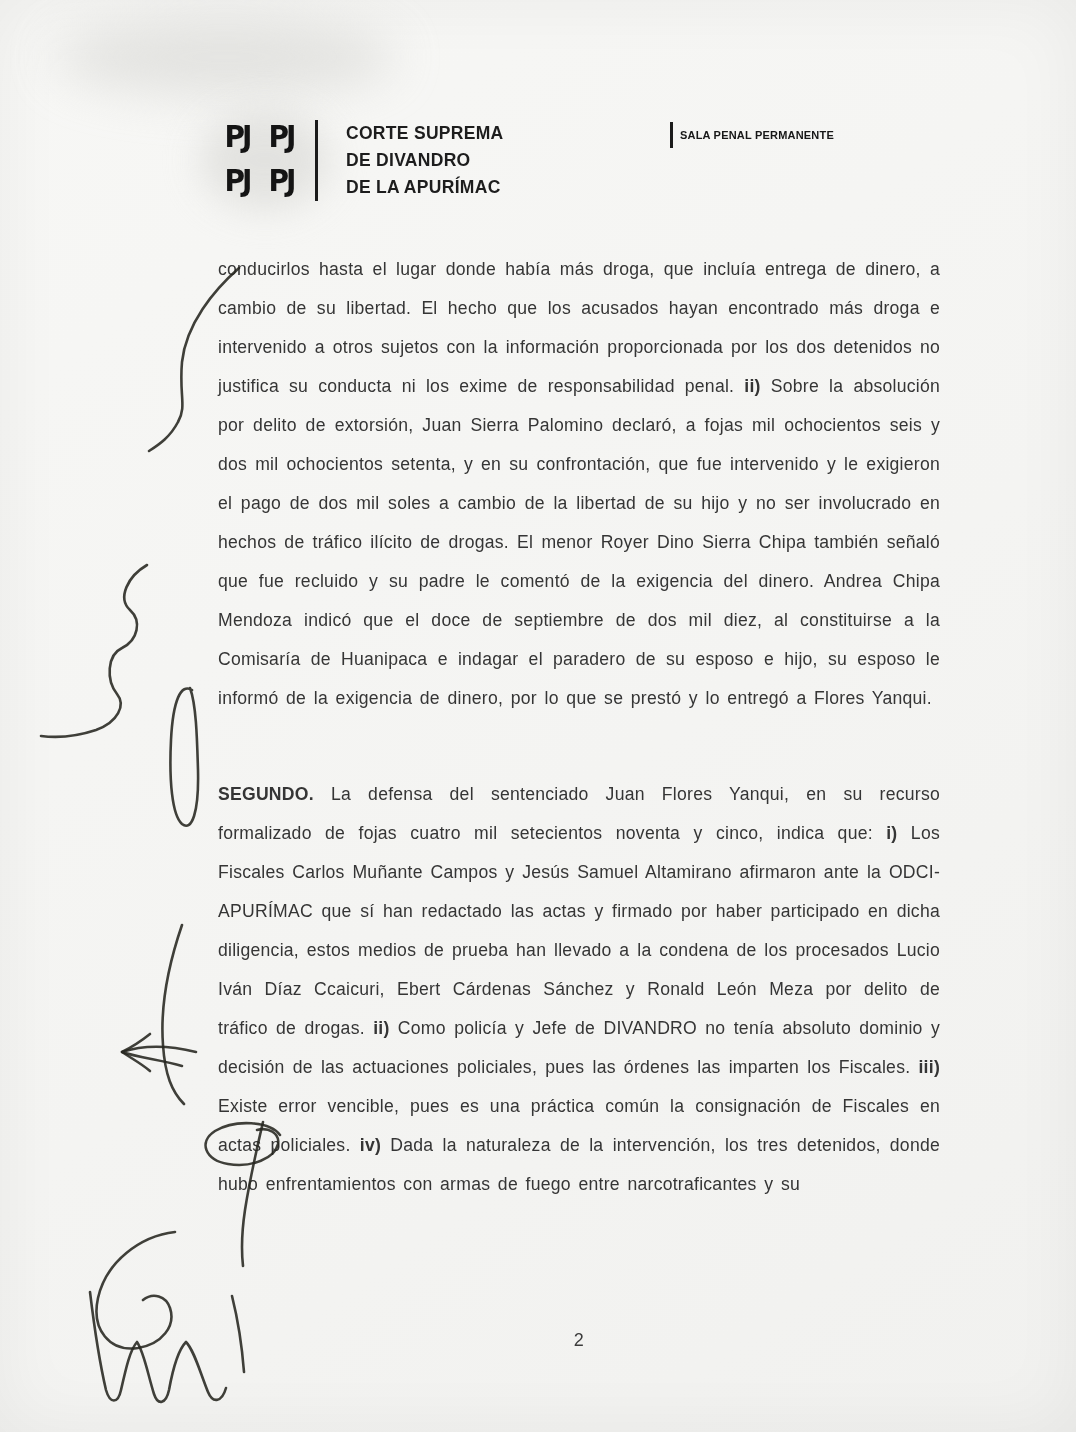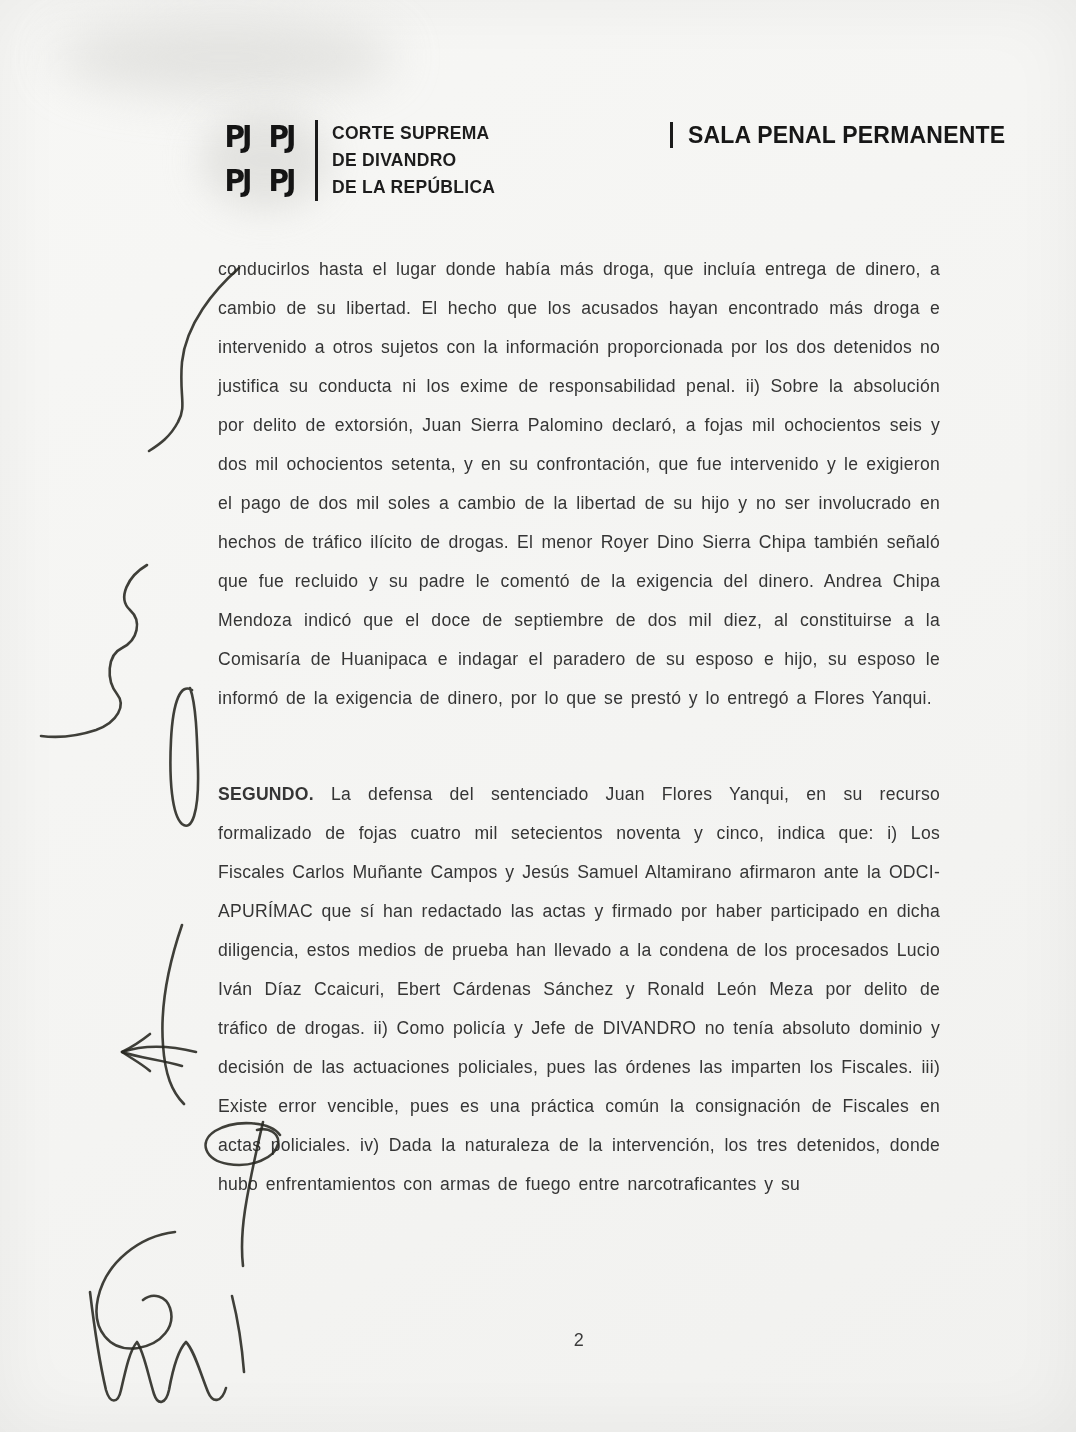--- a/index.html
+++ b/index.html
@@ -37,43 +37,43 @@
     display:grid; grid-template-columns:1fr 1fr; grid-template-rows:1fr 1fr;
     align-items:center; justify-items:center;
     font-family:"DejaVu Sans", sans-serif;
     font-weight:800; font-size:28px; letter-spacing:-3px;
     color:#141414; line-height:1;
   }
   .logo .cell { transform:scaleY(1.05); }
   .inst-block {
     margin-left:12px;
     border-left:3px solid #1b1b1b;
-    padding-left:14px;
+    padding-left:28px;
     font-weight:bold; font-size:17.5px; line-height:27px;
     letter-spacing:.3px; color:#1d1d1d;
   }
   .header-right {
     position:absolute; left:670px; top:122px;
     border-left:3px solid #1b1b1b;
-    padding-left:15px;
-    font-weight:bold; font-size:23px; line-height:26px;
+    padding-left:7px;
+    font-weight:bold; font-size:11px; line-height:26px;
     letter-spacing:.2px; color:#171717;text-align:center;
   }
 
   
   .doc-body {
     position:absolute; left:218px; top:250px; width:722px;
   }
   .para {
     font-size:17.6px; line-height:39px;
     text-align:justify; letter-spacing:.25px; word-spacing:2.5px;
     color:#353535;
   }
   .para + .para { margin-top:57px; }
-  .b  { font-weight:normal; }
+  .b  { font-weight:bold; }
   .bi { font-weight:bold; }
 
   .page-number {
     position:absolute; left:218px; top:1330px; width:722px;
     text-align:center; font-size:18px; color:#3c3c3c; letter-spacing:.5px;
   }
 
   
   .pen-overlay {
     position:absolute; inset:0; pointer-events:none;
@@ -94,21 +94,21 @@
   <div class="header-left">
     <div class="logo">
       <span class="cell">PJ</span>
       <span class="cell">PJ</span>
       <span class="cell">PJ</span>
       <span class="cell">PJ</span>
     </div>
     <div class="inst-block">
       <div>CORTE SUPREMA</div>
       <div>DE DIVANDRO</div>
-      <div>DE LA REPÚBLICA</div>
+      <div>DE LA APURÍMAC</div>
     </div>
   </div>
 
   <div class="header-right">
     <div>SALA PENAL PERMANENTE</div>
   </div>
 
   <div class="doc-body">
     <p class="para"><span>conducirlos hasta el lugar donde había más droga, que incluía entrega de dinero, a cambio de su libertad. El hecho que los acusados hayan encontrado más droga e intervenido a otros sujetos con la información proporcionada por los dos detenidos no justifica su conducta ni los exime de responsabilidad penal. </span><span class="b">ii)</span><span> Sobre la absolución por delito de extorsión, Juan Sierra Palomino declaró, a fojas mil ochocientos seis y dos mil ochocientos setenta, y en su confrontación, que fue intervenido y le exigieron el pago de dos mil soles a cambio de la libertad de su hijo y no ser involucrado en hechos de tráfico ilícito de drogas. El menor Royer Dino Sierra Chipa también señaló que fue recluido y su padre le comentó de la exigencia del dinero. Andrea Chipa Mendoza indicó que el doce de septiembre de dos mil diez, al constituirse a la Comisaría de Huanipaca e indagar el paradero de su esposo e hijo, su esposo le informó de la exigencia de dinero, por lo que se prestó y lo entregó a Flores Yanqui.</span></p>
 

